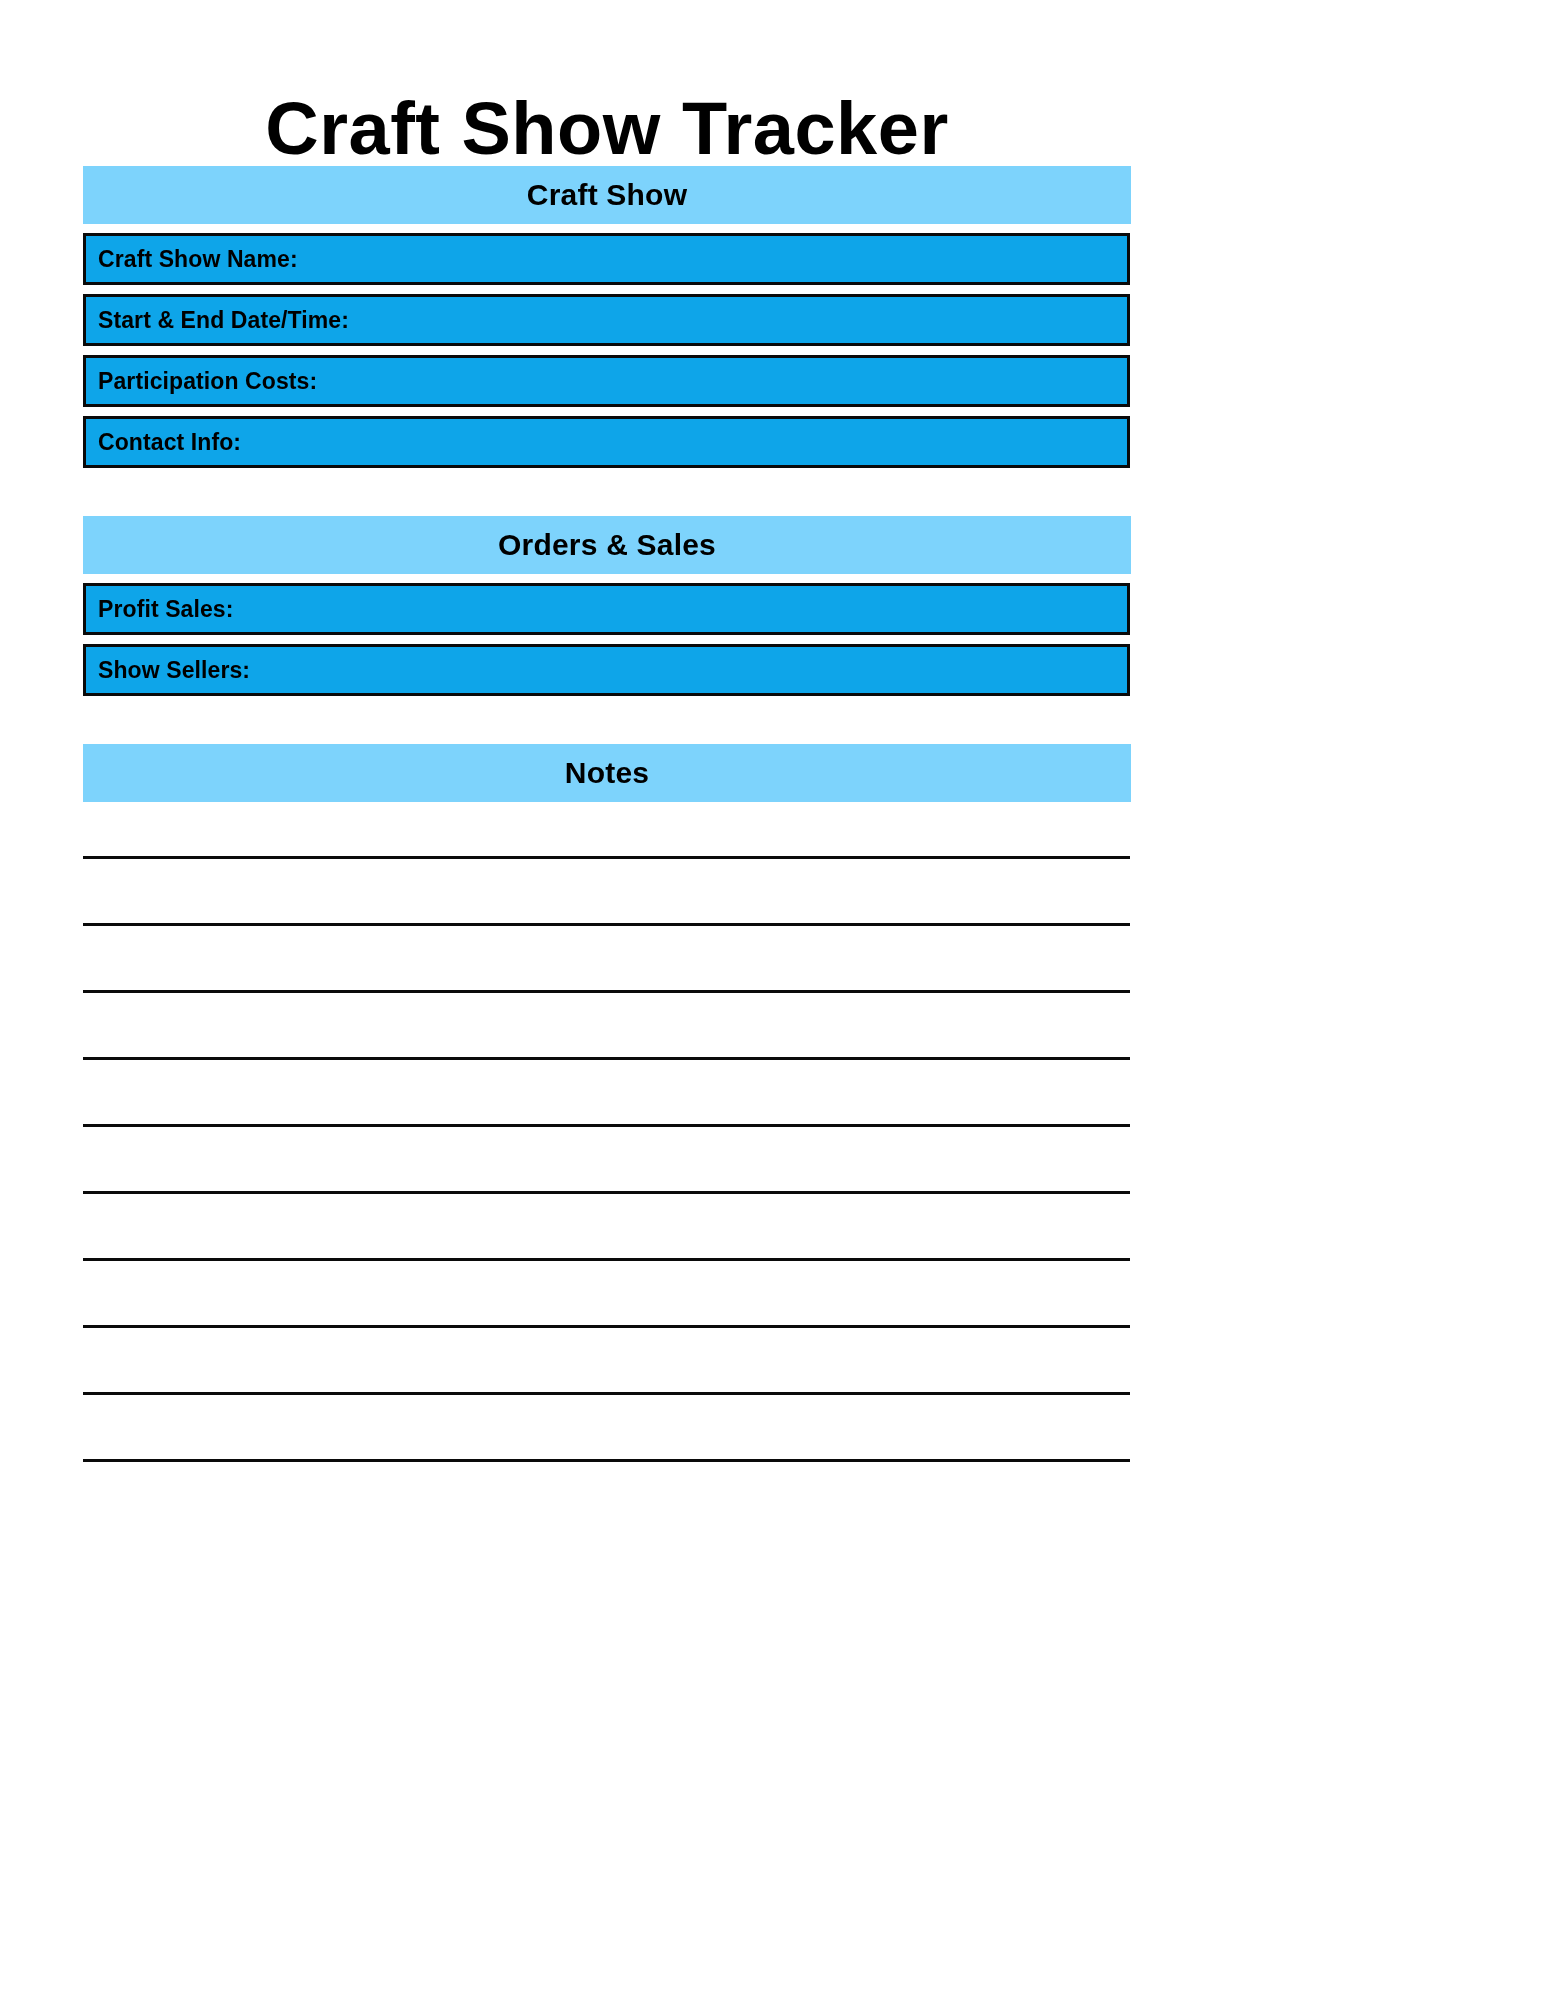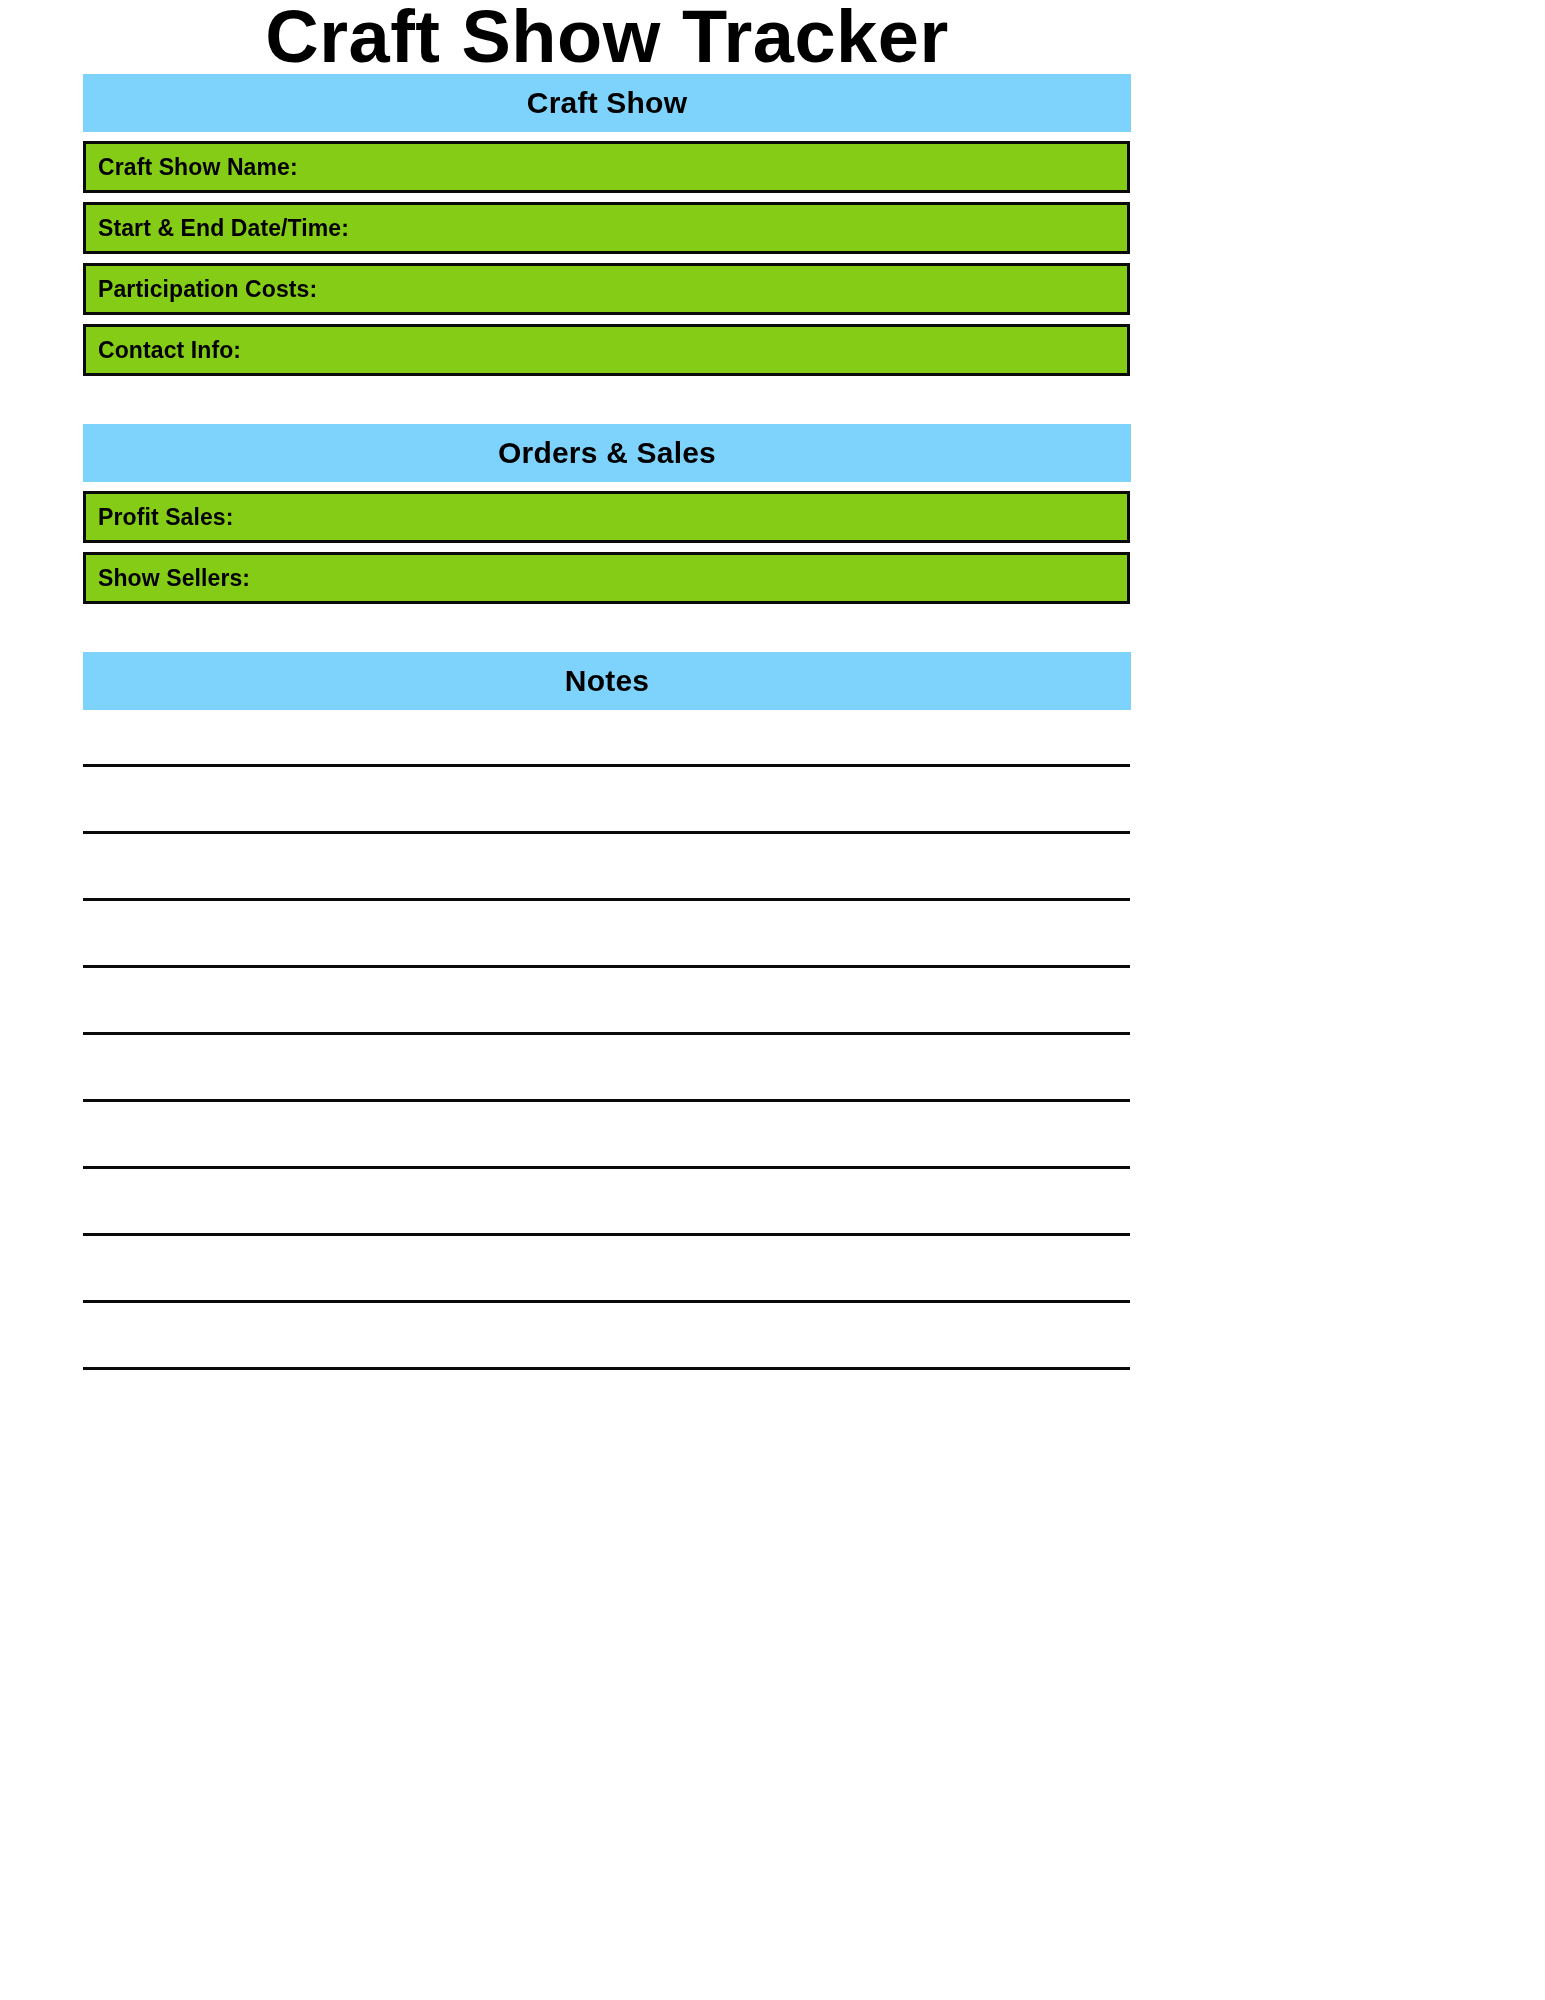--- a/index.html
+++ b/index.html
@@ -30,20 +30,21 @@
 
   
   .doc-title {
     text-align: center;
     font-family: "Liberation Sans Narrow", "Liberation Sans", sans-serif;
     font-weight: 700;
     font-size: 74px;
     line-height: 1.0;
     letter-spacing: 0.5px;
     margin: 0;
+    padding-top: 92px;
     padding-bottom: 0;
     transform: scaleX(1.0);
     color: #000000;
     white-space: nowrap;
   }
 
   
   .section-band {
     background: #7dd3fc;
     height: 58px;
@@ -64,21 +65,21 @@
     padding: 0;
     list-style: none;
   }
   .field-row {
     border: 3px solid #0a0a0a;
     height: 52px;
     width: 1047px;
     box-sizing: border-box;
     display: flex;
     align-items: center;
-    background: #84cc16;
+    background: #0ea5e9;
     margin-top: 9px;
   }
   .field-row:first-child {
     margin-top: 9px;
   }
   .field-label {
     font-weight: 700;
     font-size: 23px;
     padding-left: 12px;
     letter-spacing: 0.1px;

